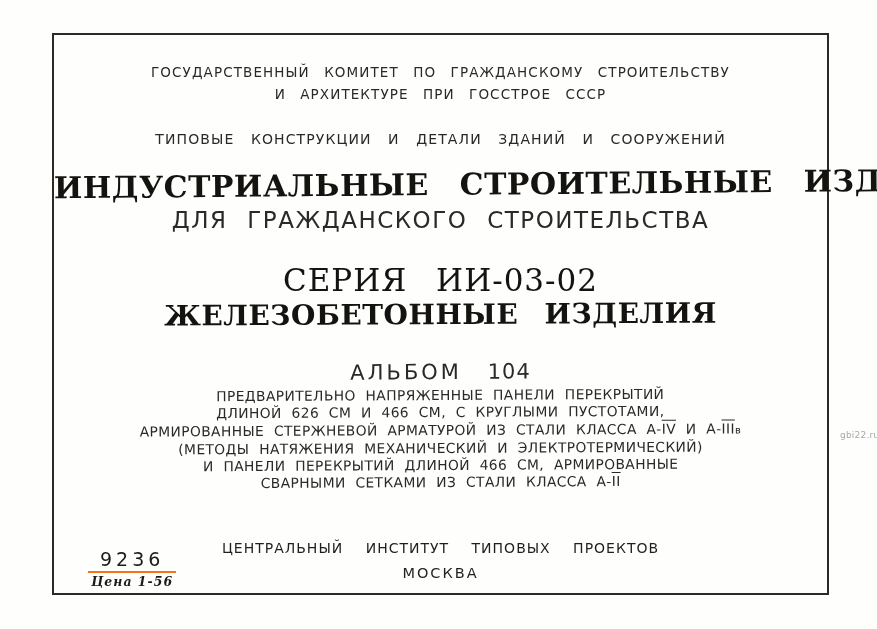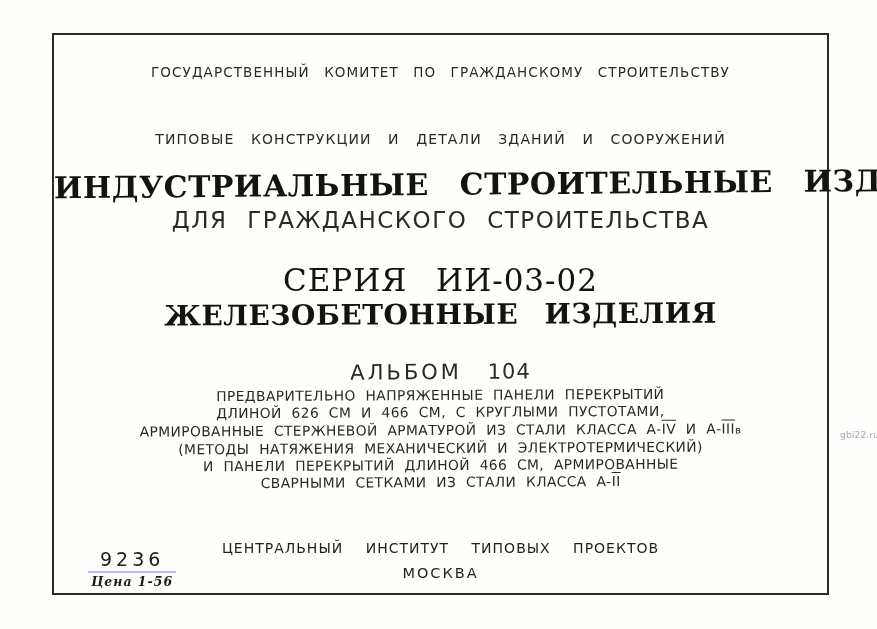--- a/index.html
+++ b/index.html
@@ -110,21 +110,21 @@
     left: 34px;
     top: 513px;
     text-align: center;
     color: #1c1b18;
   }
   .stamp-number {
     display: inline-block;
     font-size: 19px;
     letter-spacing: 4px;
     padding: 0 12px 1px 12px;
-    border-bottom: 2px solid #c4b5fd;
+    border-bottom: 2px solid #f97316;
   }
   .stamp-price {
     font-family: "DejaVu Serif", serif;
     font-style: italic;
     font-weight: bold;
     font-size: 12.5px;
     letter-spacing: 1px;
     margin-top: 1px;
   }
 
@@ -139,20 +139,21 @@
 </style>
 </head>
 <body>
 
 <div class="page">
 
   <div class="frame">
 
     <div class="centered hand-sm committee-1">ГОСУДАРСТВЕННЫЙ КОМИТЕТ ПО ГРАЖДАНСКОМУ СТРОИТЕЛЬСТВУ</div>
 
+    <div class="centered hand-sm committee-2">И АРХИТЕКТУРЕ ПРИ ГОССТРОЕ СССР</div>
 
     <div class="centered hand-sm series-line">ТИПОВЫЕ КОНСТРУКЦИИ И ДЕТАЛИ ЗДАНИЙ И СООРУЖЕНИЙ</div>
 
     <div class="centered main-title">ИНДУСТРИАЛЬНЫЕ СТРОИТЕЛЬНЫЕ ИЗДЕЛИЯ</div>
 
     <div class="centered sub-title">ДЛЯ ГРАЖДАНСКОГО СТРОИТЕЛЬСТВА</div>
 
     <div class="centered series-title">СЕРИЯ ИИ-03-02</div>
 
     <div class="centered products-title">ЖЕЛЕЗОБЕТОННЫЕ ИЗДЕЛИЯ</div>

